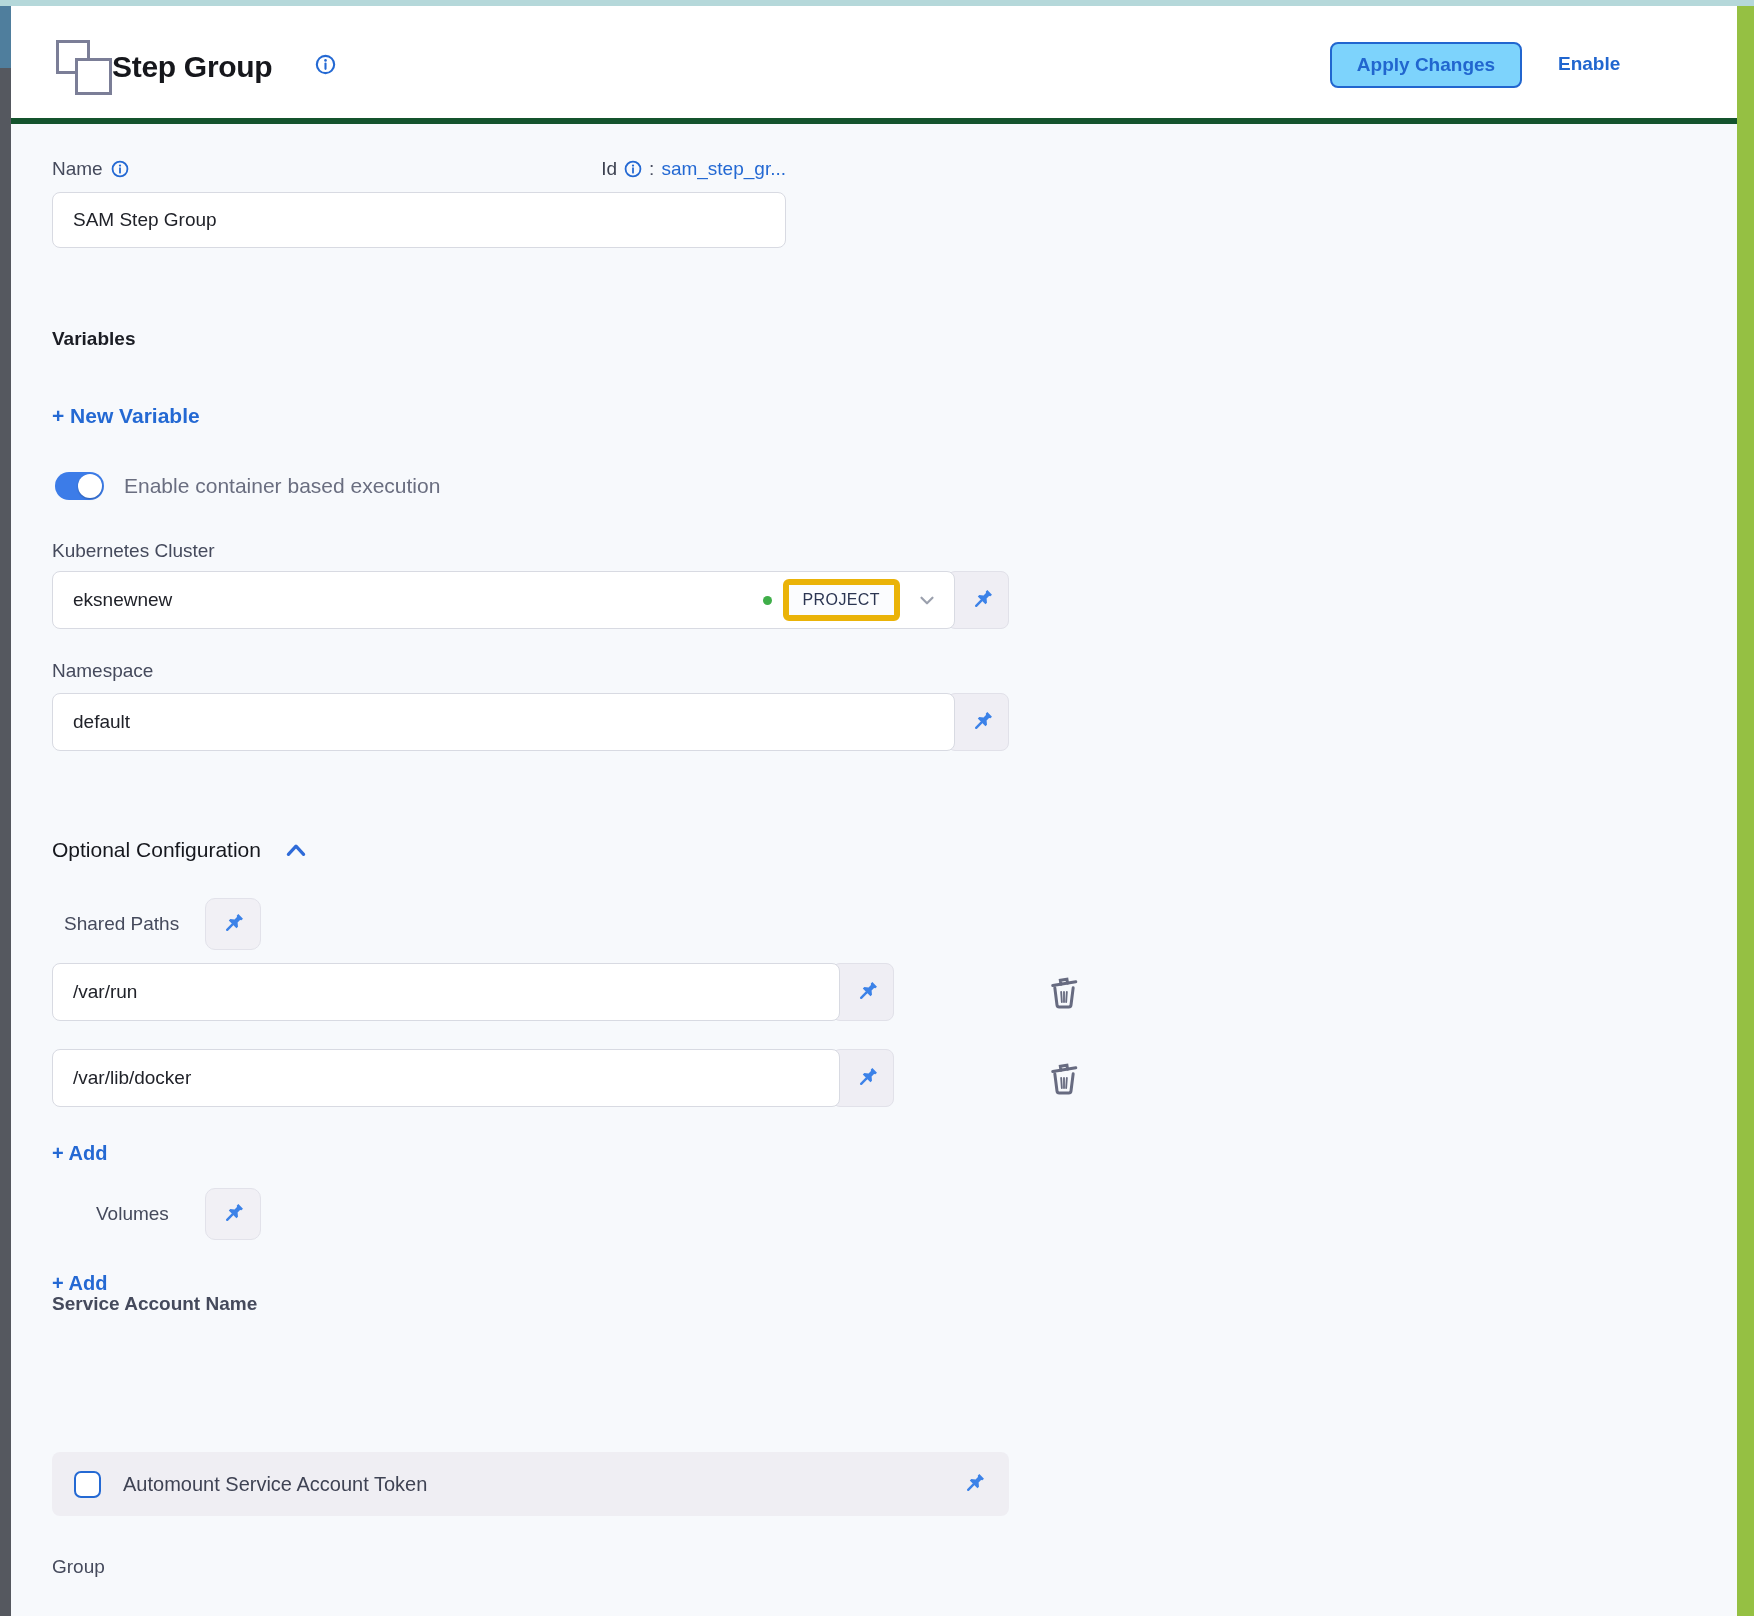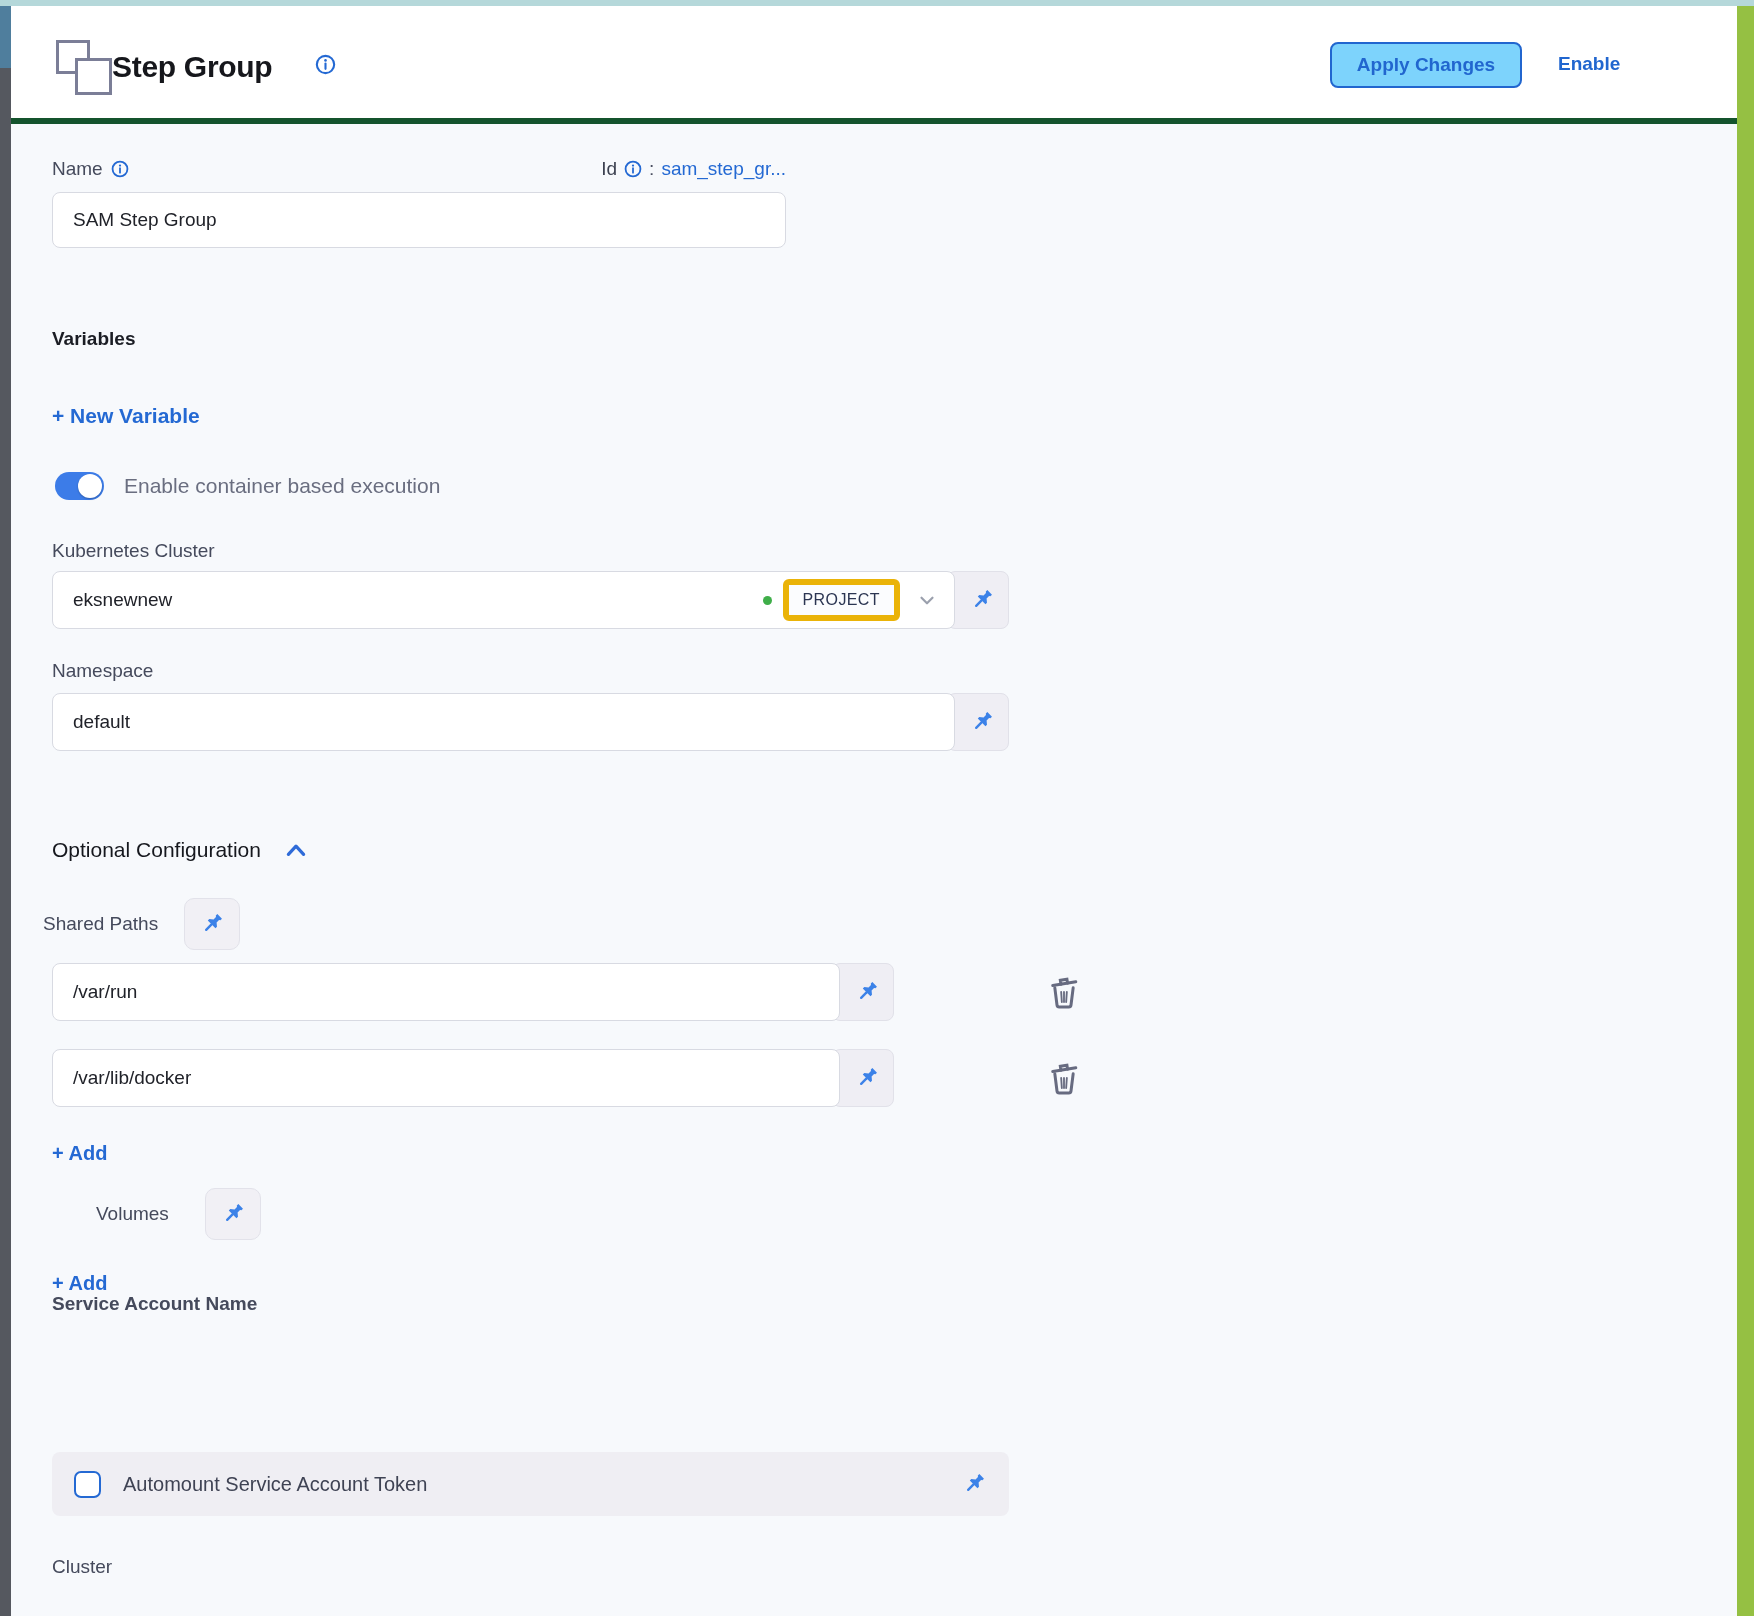--- a/index.html
+++ b/index.html
@@ -65,21 +65,21 @@
   .scope-tag { border:6px solid #eab308; background:#fbfcfe; border-radius:6px; padding:6px 14px; font-size:16px;
                color:#2b3552; letter-spacing:0.4px; flex:none; }
   .chev-down { margin-left:16px; flex:none; display:flex; cursor:pointer; }
 
   .namespace-label { position:absolute; left:41px; top:654px; }
   .namespace-group { left:41px; top:687px; width:957px; }
 
   .optional-heading-row { position:absolute; left:41px; top:832px; display:flex; align-items:center; gap:22px; }
   .optional-heading { font-size:21px; font-weight:400; color:#16181e; }
 
-  .shared-paths-row { position:absolute; left:32px; top:892px; display:flex; align-items:center; gap:26px; }
+  .shared-paths-row { position:absolute; left:53px; top:892px; display:flex; align-items:center; gap:26px; }
   .pin-btn { width:56px; height:52px; background:#f1f0f5; border:1px solid #e2e2ea; border-radius:10px;
              display:flex; align-items:center; justify-content:center; cursor:pointer; }
 
   .path-group-0 { left:41px; top:957px; width:842px; }
   .path-group-1 { left:41px; top:1043px; width:842px; }
   .trash { position:absolute; left:1032px; width:42px; height:42px; display:flex; align-items:center; justify-content:center; cursor:pointer; }
   .trash-0 { top:965px; }
   .trash-1 { top:1051px; }
 
   .add-paths { position:absolute; left:41px; top:1136px; }
@@ -283,15 +283,15 @@
   <div class="checkbox-row">
     <span class="checkbox"></span>
     <span class="checkbox-label">Automount Service Account Token</span>
     <span class="row-pin">
       <svg width="26" height="26" viewBox="0 0 24 24">
           <use href="#tpl-pin"></use>
         </svg>
     </span>
   </div>
 
-  <div class="labels-label field-label">Cluster</div>
+  <div class="labels-label field-label">Group</div>
 
 </div>
 
 </body></html>

